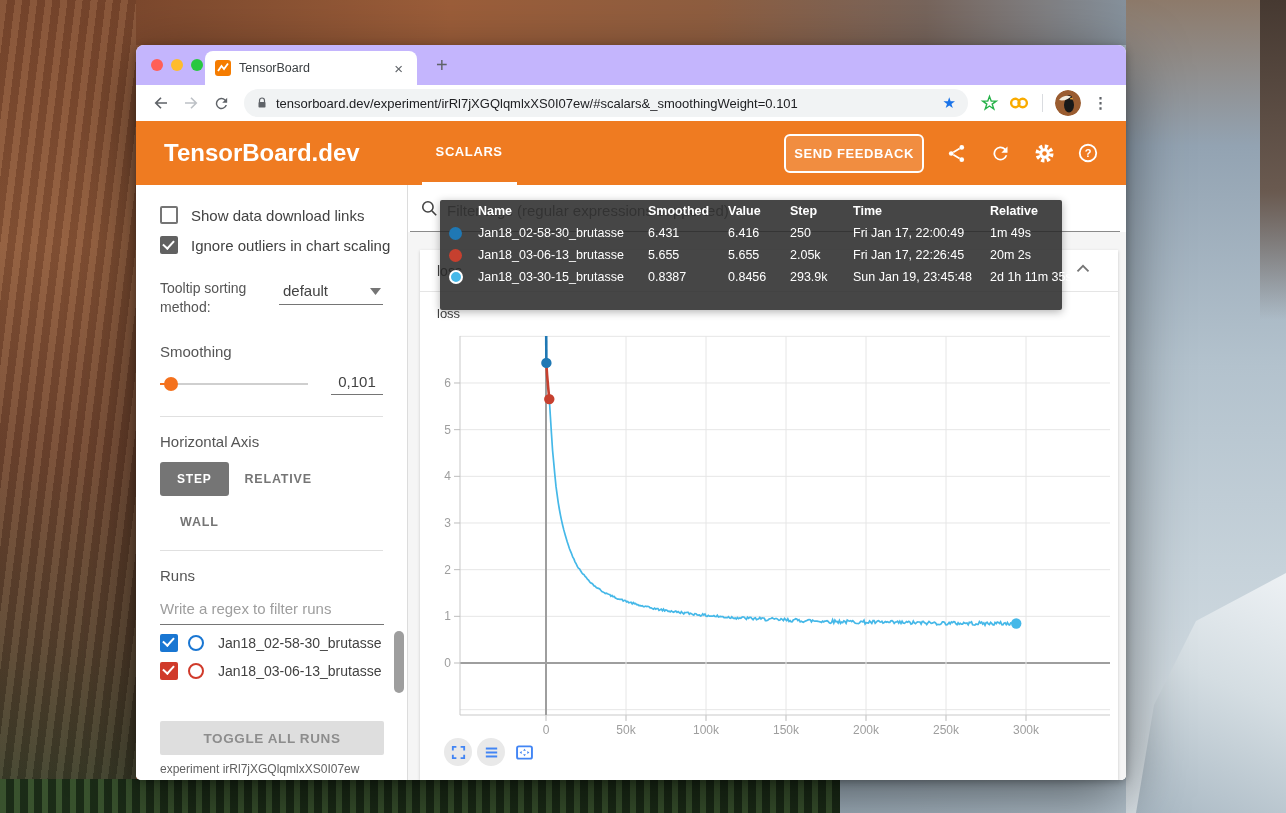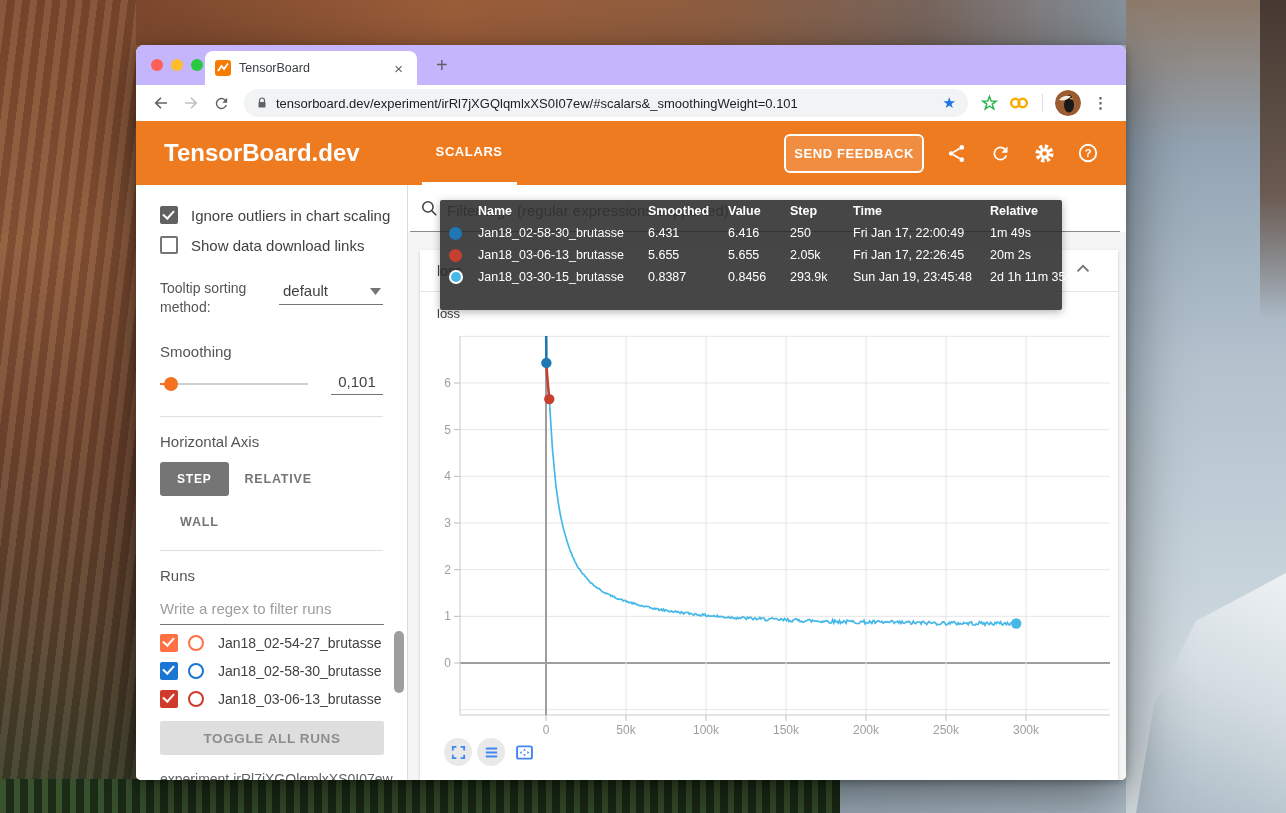--- a/index.html
+++ b/index.html
@@ -96,21 +96,21 @@
     font-size:15px; color:#424242; padding:2px 0 7px 0; font-family:"Liberation Sans",sans-serif; background:transparent; }
   .regex-input::placeholder { color:#9e9e9e; }
   .runs-list { margin-top:4px; height:100px; overflow:hidden; position:relative; width:248px; }
   .run-row { display:flex; align-items:center; height:28px; white-space:nowrap; }
   .radio { width:16px; height:16px; border-radius:50%; border:2px solid; margin-left:10px; flex:none; background:#fff; }
   .run-name { font-size:14px; color:#424242; margin-left:14px; }
   .run-scrollbar { position:absolute; right:4px; top:2px; width:10px; height:62px; border-radius:5px; background:#9e9e9e; }
   .toggle-btn { position:relative; z-index:3; margin-top:-32px; width:224px; height:34px; background:#dedede;
     border:none; border-radius:2px; color:#8d8d8d; font-size:13.5px; letter-spacing:.6px; font-weight:bold;
     font-family:"Liberation Sans",sans-serif; }
-  .exp-label { margin-top:16px; font-size:14px; color:#616161; white-space:nowrap; }
+  .exp-label { margin-top:7px; font-size:12px; color:#616161; white-space:nowrap; }
 
   
   .main { flex:1; position:relative; background:#fff; overflow:hidden; }
   .main-gray { position:absolute; left:0; right:0; top:47px; bottom:0; background:#f5f5f5; }
   .search-row { position:absolute; top:5px; left:2px; right:6px; height:42px; background:#fff;
     border-bottom:1px solid #8a8a8a; display:flex; align-items:center; z-index:2; }
   .search-row input { border:none; outline:none; background:transparent; flex:1; font-size:15px; color:#424242;
     margin-left:8px; font-family:"Liberation Sans",sans-serif; }
   .search-row input::placeholder { color:#757575; }
   .card { position:absolute; left:12px; right:8px; top:65px; bottom:0; background:#fff; z-index:2;
@@ -247,26 +247,26 @@
           </svg>
       </span>
     </div>
   </div>
 
   <div class="content">
 
     <div class="sidebar">
       <div id="cb-rows">
           <div class="cb-row">
+            <span class="cbox off"></span>
+            <span class="cb-label">Show data download links</span>
+          </div>
+          <div class="cb-row">
             <span class="cbox on" style="background: rgb(97, 97, 97);"></span>
             <span class="cb-label">Ignore outliers in chart scaling</span>
-          </div>
-          <div class="cb-row">
-            <span class="cbox off"></span>
-            <span class="cb-label">Show data download links</span>
           </div>
         </div>
 
       <div class="sort-row">
         <div class="sort-label">Tooltip sorting method:</div>
         <div class="sort-select">
           <span class="sort-value">default</span>
           <span class="sort-caret">
             <svg width="11" height="7" viewBox="0 0 11 7">
                 <polygon points="0,0 11,0 5.5,7" fill="#757575"></polygon>
@@ -295,25 +295,20 @@
       <div class="wall-row">
         <span class="axis-btn-flat">WALL</span>
       </div>
 
       <hr class="hr">
 
       <div class="sec-label">Runs</div>
       <input class="regex-input" placeholder="Write a regex to filter runs" style="">
       <div class="runs-list" id="runs-list">
         <div class="run-scrollbar"></div>
-      <div class="run-row">
-            <span class="cbox on" style="background: rgb(255, 112, 67);"></span>
-            <span class="radio" style="border-color: rgb(255, 112, 67);"></span>
-            <span class="run-name">Jan18_02-54-27_brutasse</span>
-          </div>
           <div class="run-row">
             <span class="cbox on" style="background: rgb(25, 118, 210);"></span>
             <span class="radio" style="border-color: rgb(25, 118, 210);"></span>
             <span class="run-name">Jan18_02-58-30_brutasse</span>
           </div>
           <div class="run-row">
             <span class="cbox on" style="background: rgb(208, 58, 42);"></span>
             <span class="radio" style="border-color: rgb(208, 58, 42);"></span>
             <span class="run-name">Jan18_03-06-13_brutasse</span>
           </div>

